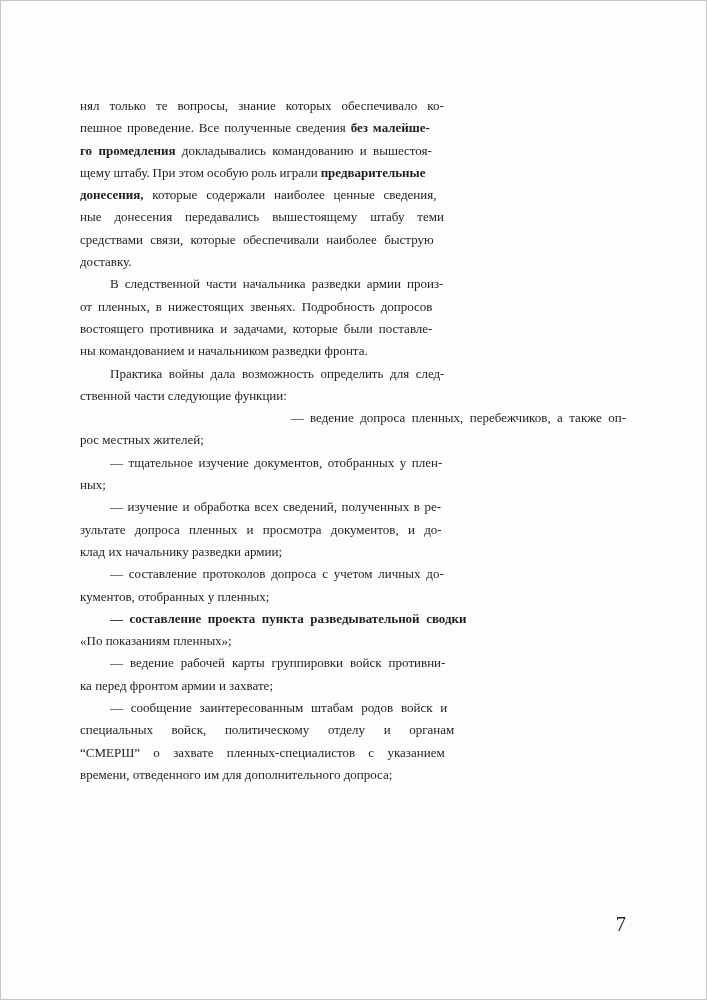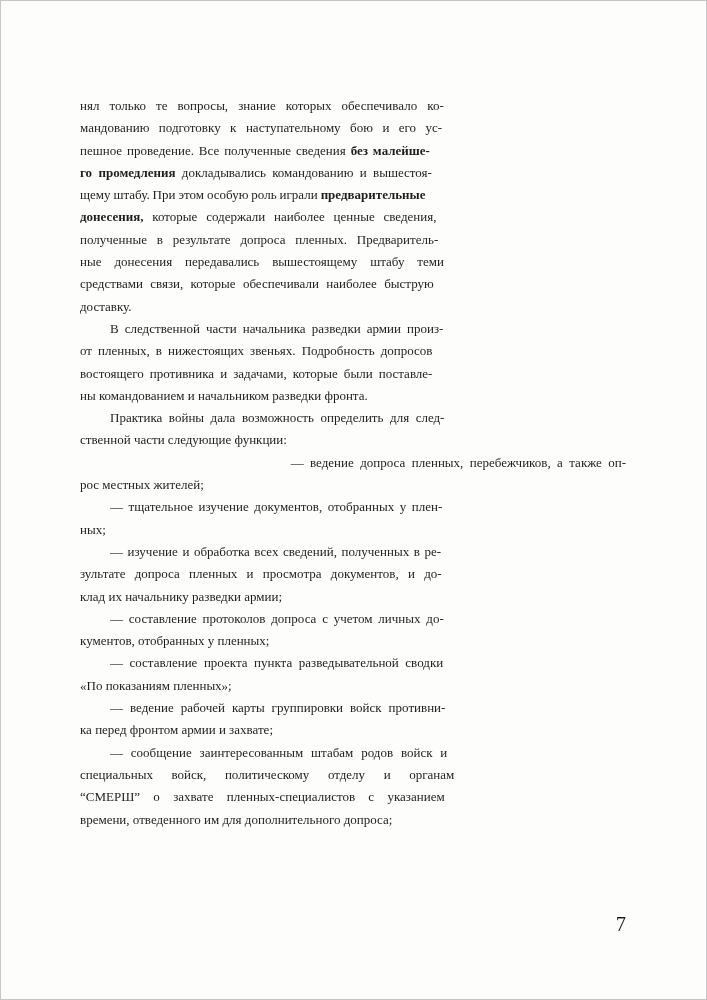--- a/index.html
+++ b/index.html
@@ -46,45 +46,43 @@
     line-height: 22.3px;
     color: #1e1e1e;
   }
 </style>
 </head>
 <body>
 
 <div class="page">
   <div class="text-block" id="text-block">
       <div class="line" style="word-spacing: 6.83px;"><span class="inner"><span>нял только те вопросы, знание которых обеспечивало ко-</span></span></div>
-      <div class="line" style="word-spacing: 6.23px;"><span class="inner"><span>мандованию подготовку к наступательному бою и его ус-</span></span></div>
       <div class="line" style="word-spacing: 1.65px;"><span class="inner"><span>пешное проведение. Все полученные сведения </span><span class="bold">без малейше-</span></span></div>
       <div class="line" style="word-spacing: 3.08px;"><span class="inner"><span class="bold">го промедления</span><span> докладывались командованию и вышестоя-</span></span></div>
       <div class="line" style="word-spacing: -0.29px;"><span class="inner"><span>щему штабу. При этом особую роль играли </span><span class="bold">предварительные</span></span></div>
       <div class="line" style="word-spacing: 5.58px;"><span class="inner"><span class="bold">донесения,</span><span> которые содержали наиболее ценные сведения,</span></span></div>
-      <div class="line" style="word-spacing: 6.56px;"><span class="inner"><span>полученные в результате допроса пленных. Предваритель-</span></span></div>
       <div class="line" style="word-spacing: 9.68px;"><span class="inner"><span>ные донесения передавались вышестоящему штабу теми</span></span></div>
       <div class="line" style="word-spacing: 4.08px;"><span class="inner"><span>средствами связи, которые обеспечивали наиболее быструю</span></span></div>
       <div class="line"><span class="inner"><span>доставку.</span></span></div>
       <div class="line indent" style="word-spacing: 2.84px;"><span class="inner"><span>В следственной части начальника разведки армии произ-</span></span></div>
       <div class="line" style="word-spacing: 2.86px;"><span class="inner"><span>от пленных, в нижестоящих звеньях. Подробность допросов</span></span></div>
       <div class="line" style="word-spacing: 2.82px;"><span class="inner"><span>востоящего противника и задачами, которые были поставле-</span></span></div>
       <div class="line"><span class="inner"><span>ны командованием и начальником разведки фронта.</span></span></div>
       <div class="line indent" style="word-spacing: 3.29px;"><span class="inner"><span>Практика войны дала возможность определить для след-</span></span></div>
       <div class="line"><span class="inner"><span>ственной части следующие функции:</span></span></div>
       <div class="line indent" style="word-spacing: 3.17px; text-align: right;"><span class="inner"><span>— ведение допроса пленных, перебежчиков, а также оп-</span></span></div>
       <div class="line"><span class="inner"><span>рос местных жителей;</span></span></div>
       <div class="line indent" style="word-spacing: 2.29px;"><span class="inner"><span>— тщательное изучение документов, отобранных у плен-</span></span></div>
       <div class="line"><span class="inner"><span>ных;</span></span></div>
       <div class="line indent" style="word-spacing: 1.29px;"><span class="inner"><span>— изучение и обработка всех сведений, полученных в ре-</span></span></div>
       <div class="line" style="word-spacing: 5.99px;"><span class="inner"><span>зультате допроса пленных и просмотра документов, и до-</span></span></div>
       <div class="line"><span class="inner"><span>клад их начальнику разведки армии;</span></span></div>
       <div class="line indent" style="word-spacing: 2.57px;"><span class="inner"><span>— составление протоколов допроса с учетом личных до-</span></span></div>
       <div class="line"><span class="inner"><span>кументов, отобранных у пленных;</span></span></div>
-      <div class="line indent" style="word-spacing: 3.26px;"><span class="inner"><span>— составление проекта пункта разведывательной сводки</span></span></div>
+      <div class="line indent" style="word-spacing: 3.26px; font-weight: bold;"><span class="inner"><span>— составление проекта пункта разведывательной сводки</span></span></div>
       <div class="line"><span class="inner"><span>«По показаниям пленных»;</span></span></div>
       <div class="line indent" style="word-spacing: 3.73px;"><span class="inner"><span>— ведение рабочей карты группировки войск противни-</span></span></div>
       <div class="line"><span class="inner"><span>ка перед фронтом армии и захвате;</span></span></div>
       <div class="line indent" style="word-spacing: 4.59px;"><span class="inner"><span>— сообщение заинтересованным штабам родов войск и</span></span></div>
       <div class="line" style="word-spacing: 15.33px;"><span class="inner"><span>специальных войск, политическому отделу и органам</span></span></div>
       <div class="line" style="word-spacing: 10.05px;"><span class="inner"><span>“СМЕРШ” о захвате пленных-специалистов с указанием</span></span></div>
       <div class="line"><span class="inner"><span>времени, отведенного им для дополнительного допроса;</span></span></div>
     </div>
   <div class="page-number">7</div>
 </div>

